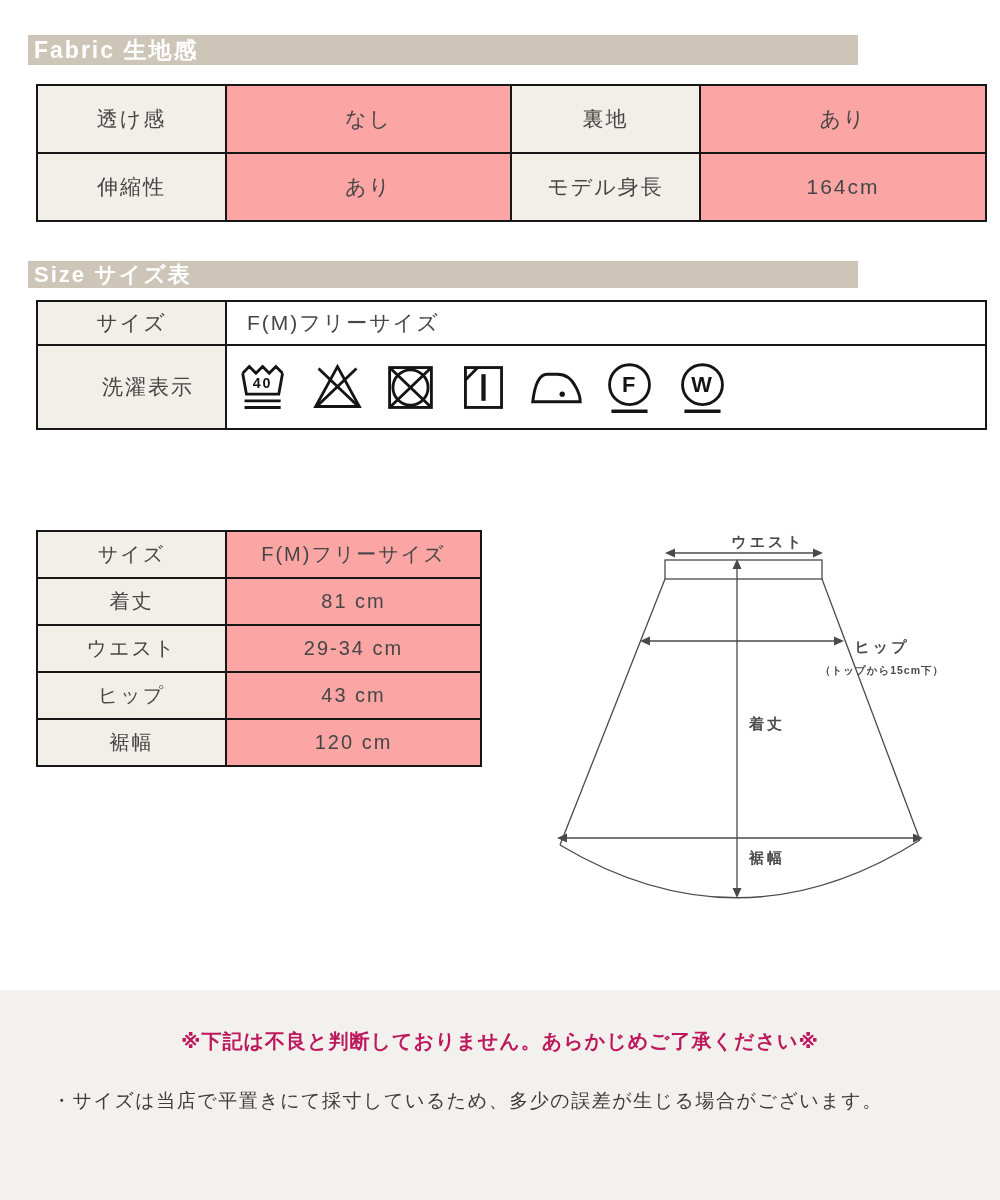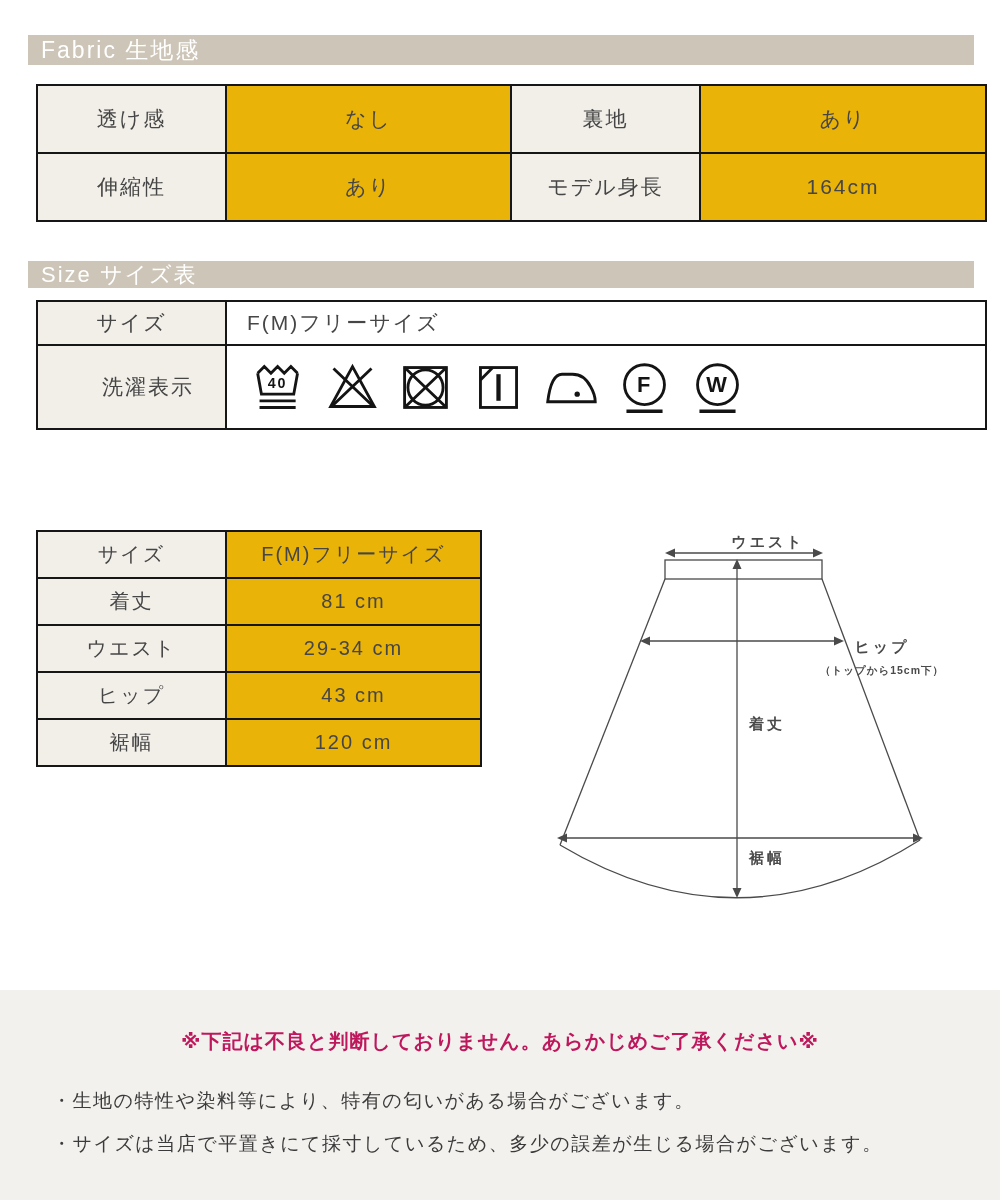--- a/index.html
+++ b/index.html
@@ -1,38 +1,38 @@
 <!DOCTYPE html>
 <html><head>
 <meta charset="utf-8">
 <style>
   html,body{margin:0;padding:0;background:#ffffff;}
   #canvas{
     position:relative;width:1000px;height:1200px;background:#ffffff;overflow:hidden;
     font-family:"Liberation Sans","DejaVu Sans",sans-serif;color:#464646;
   }
   .section-bar{
-    position:absolute;left:28px;width:946px;height:30px;
+    position:absolute;left:28px;width:830px;height:30px;
     background:#cdc5b7;color:#ffffff;font-size:23px;letter-spacing:2px;
-    line-height:30px;padding-left:13px;box-sizing:border-box;font-weight:400;
+    line-height:30px;padding-left:6px;box-sizing:border-box;font-weight:700;
   }
   table{border-collapse:collapse;table-layout:fixed;position:absolute;margin-left:12px;}
   td{border:2px solid #161616;text-align:center;vertical-align:middle;
      font-size:21px;letter-spacing:2px;color:#464646;padding:0;}
   td.lbl{background:#f2efe9;}
-  td.val{background:#eab308;}
+  td.val{background:#fca5a5;}
   td.val-left{background:#ffffff;text-align:left;padding-left:20px;}
   #fabric-table{left:24px;top:84px;width:949px;}
   #fabric-table td{height:66px;}
   #info-table{left:24px;top:300px;width:949px;}
   #info-table tr.small td{height:42px;}
   #info-table tr.care td{height:82px;padding-left:33px;}
   #measure-table{left:24px;top:530px;width:444px;}
   #measure-table td{height:45px;font-size:20px;}
-  .care-icons{display:flex;align-items:center;gap:16px;padding-left:24px;}
+  .care-icons{display:flex;align-items:center;gap:16px;padding-left:9px;}
   .care-icons svg{display:block;}
   .cicon{stroke:#141414;stroke-width:3;fill:none;stroke-linecap:butt;stroke-linejoin:miter;}
   .cicon-text{fill:#141414;stroke:none;font-weight:bold;font-family:"Liberation Sans",sans-serif;}
   #skirt-diagram{position:absolute;left:530px;top:520px;}
   .dline{stroke:#4a4a4a;stroke-width:1.3;fill:none;}
   .dhead{fill:#4a4a4a;stroke:none;}
   .dtext{fill:#4a4a4a;stroke:none;font-size:15px;font-weight:600;letter-spacing:3px;
          font-family:"Liberation Sans","DejaVu Sans",sans-serif;}
   .dnote{fill:#4a4a4a;stroke:none;font-size:10.5px;letter-spacing:1px;font-weight:600;}
   #notes-block{
@@ -197,18 +197,17 @@
 
     <line class="dline" x1="35" y1="318" x2="385" y2="318"></line>
     <polygon class="dhead" points="27,318 37,313.5 37,322.5"></polygon>
     <polygon class="dhead" points="393,318 383,313.5 383,322.5"></polygon>
     <text class="dtext" x="219" y="343" text-anchor="start">裾幅</text>
   </svg>
 
   <div id="notes-block">
     <div id="notes-heading">※下記は不良と判断しておりません。あらかじめご了承ください※</div>
     <div id="notes-list">
-      <div class="note-item">・生地の特性や染料等により、特有の匂いがある場合がございます。</div>
       <div class="note-item">・サイズは当店で平置きにて採寸しているため、多少の誤差が生じる場合がございます。</div>
     </div>
   </div>
 
 </div>
 
 </body></html>

